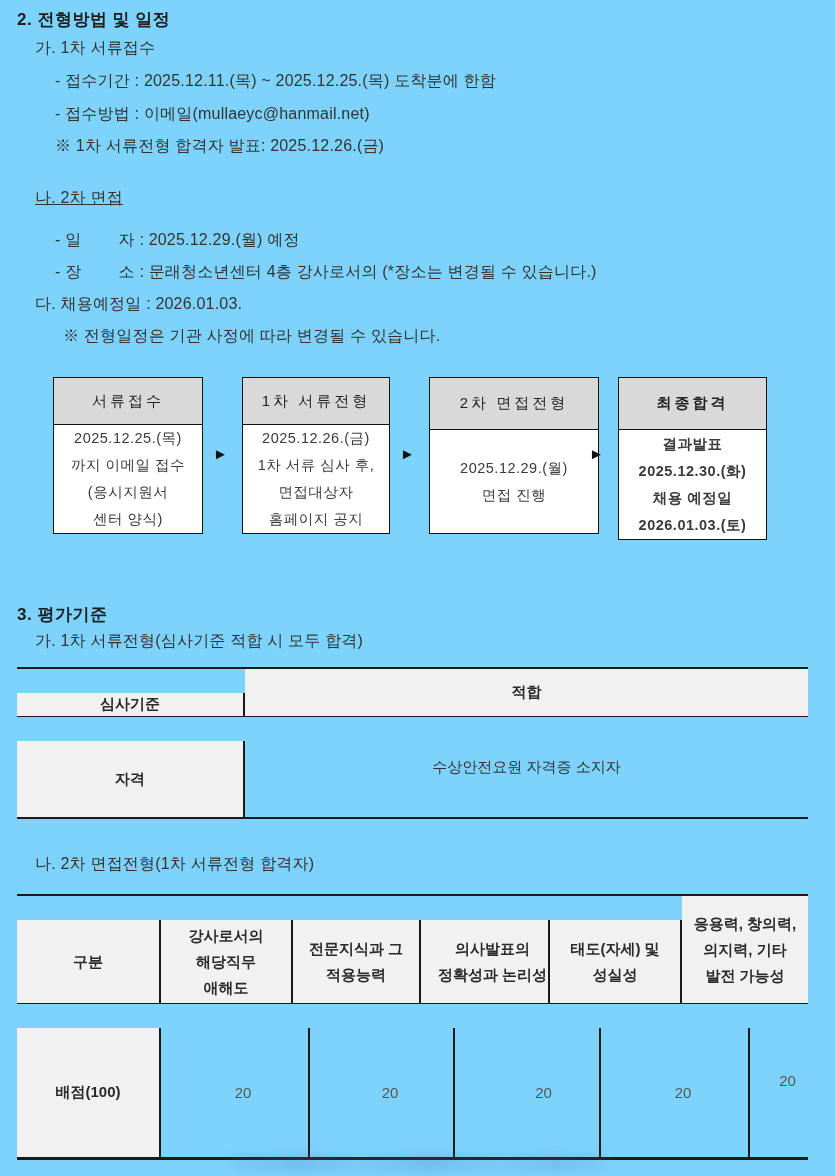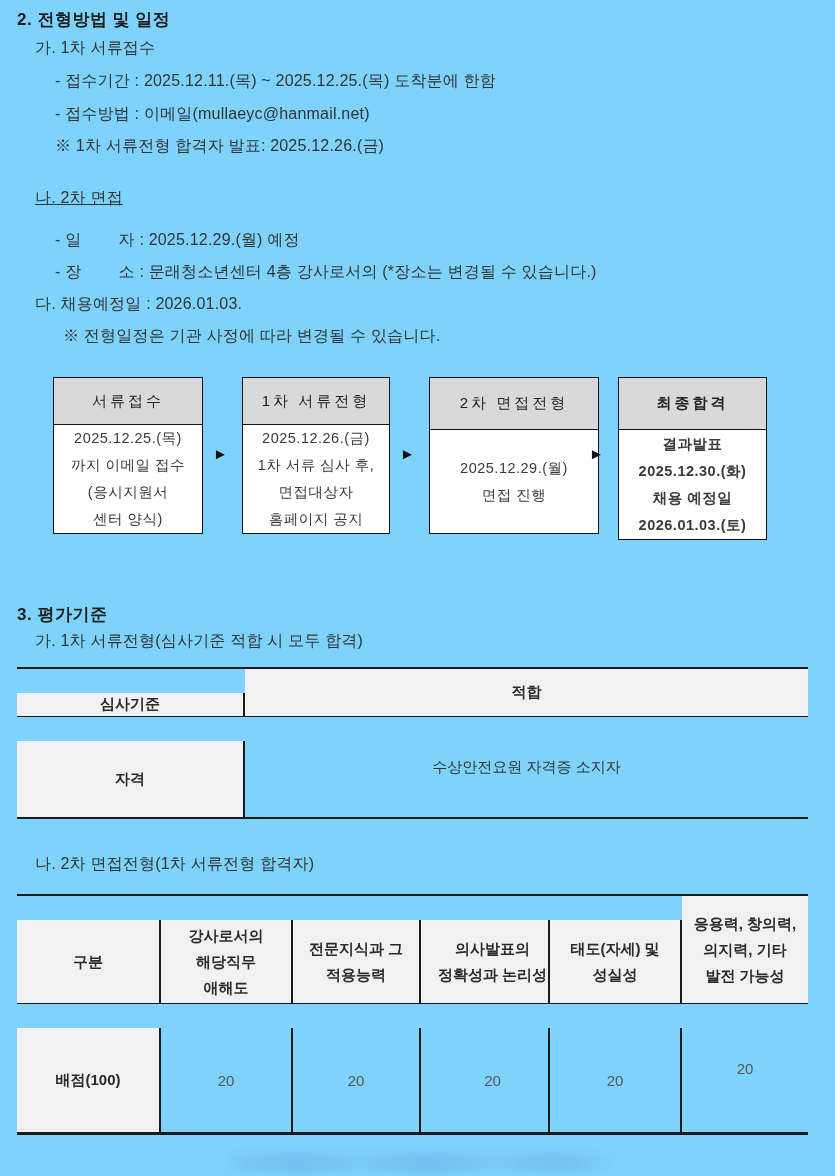--- a/index.html
+++ b/index.html
@@ -89,21 +89,21 @@
   
   .t1 { left: 17px; top: 667px; width: 791px; }
   .t1 .r-head { height: 48px; }
   .t1 .r-data { height: 100px; }
   .t1 .c1 { width: 228px; }
   .t1 .c2 { flex: 1; }
 
   
   .t2 { left: 17px; top: 894px; width: 791px; border-bottom-width: 3px; }
   .t2 .r-head { height: 108px; }
-  .t2 .r-data { height: 128px; }
+  .t2 .r-data { height: 153px; gap: 17px; }
   .t2 .k0 { width: 144px; }
   .t2 .k1 { width: 132px; }
   .t2 .k2 { width: 128px; }
   .t2 .k3 { width: 129px; padding-left: 16px; }
   .t2 .k4 { width: 132px; }
   .t2 .k5 { flex: 1; }
   .t2 .val { font-size: 15px; color: #555555; }
 
   
   .watermark {

